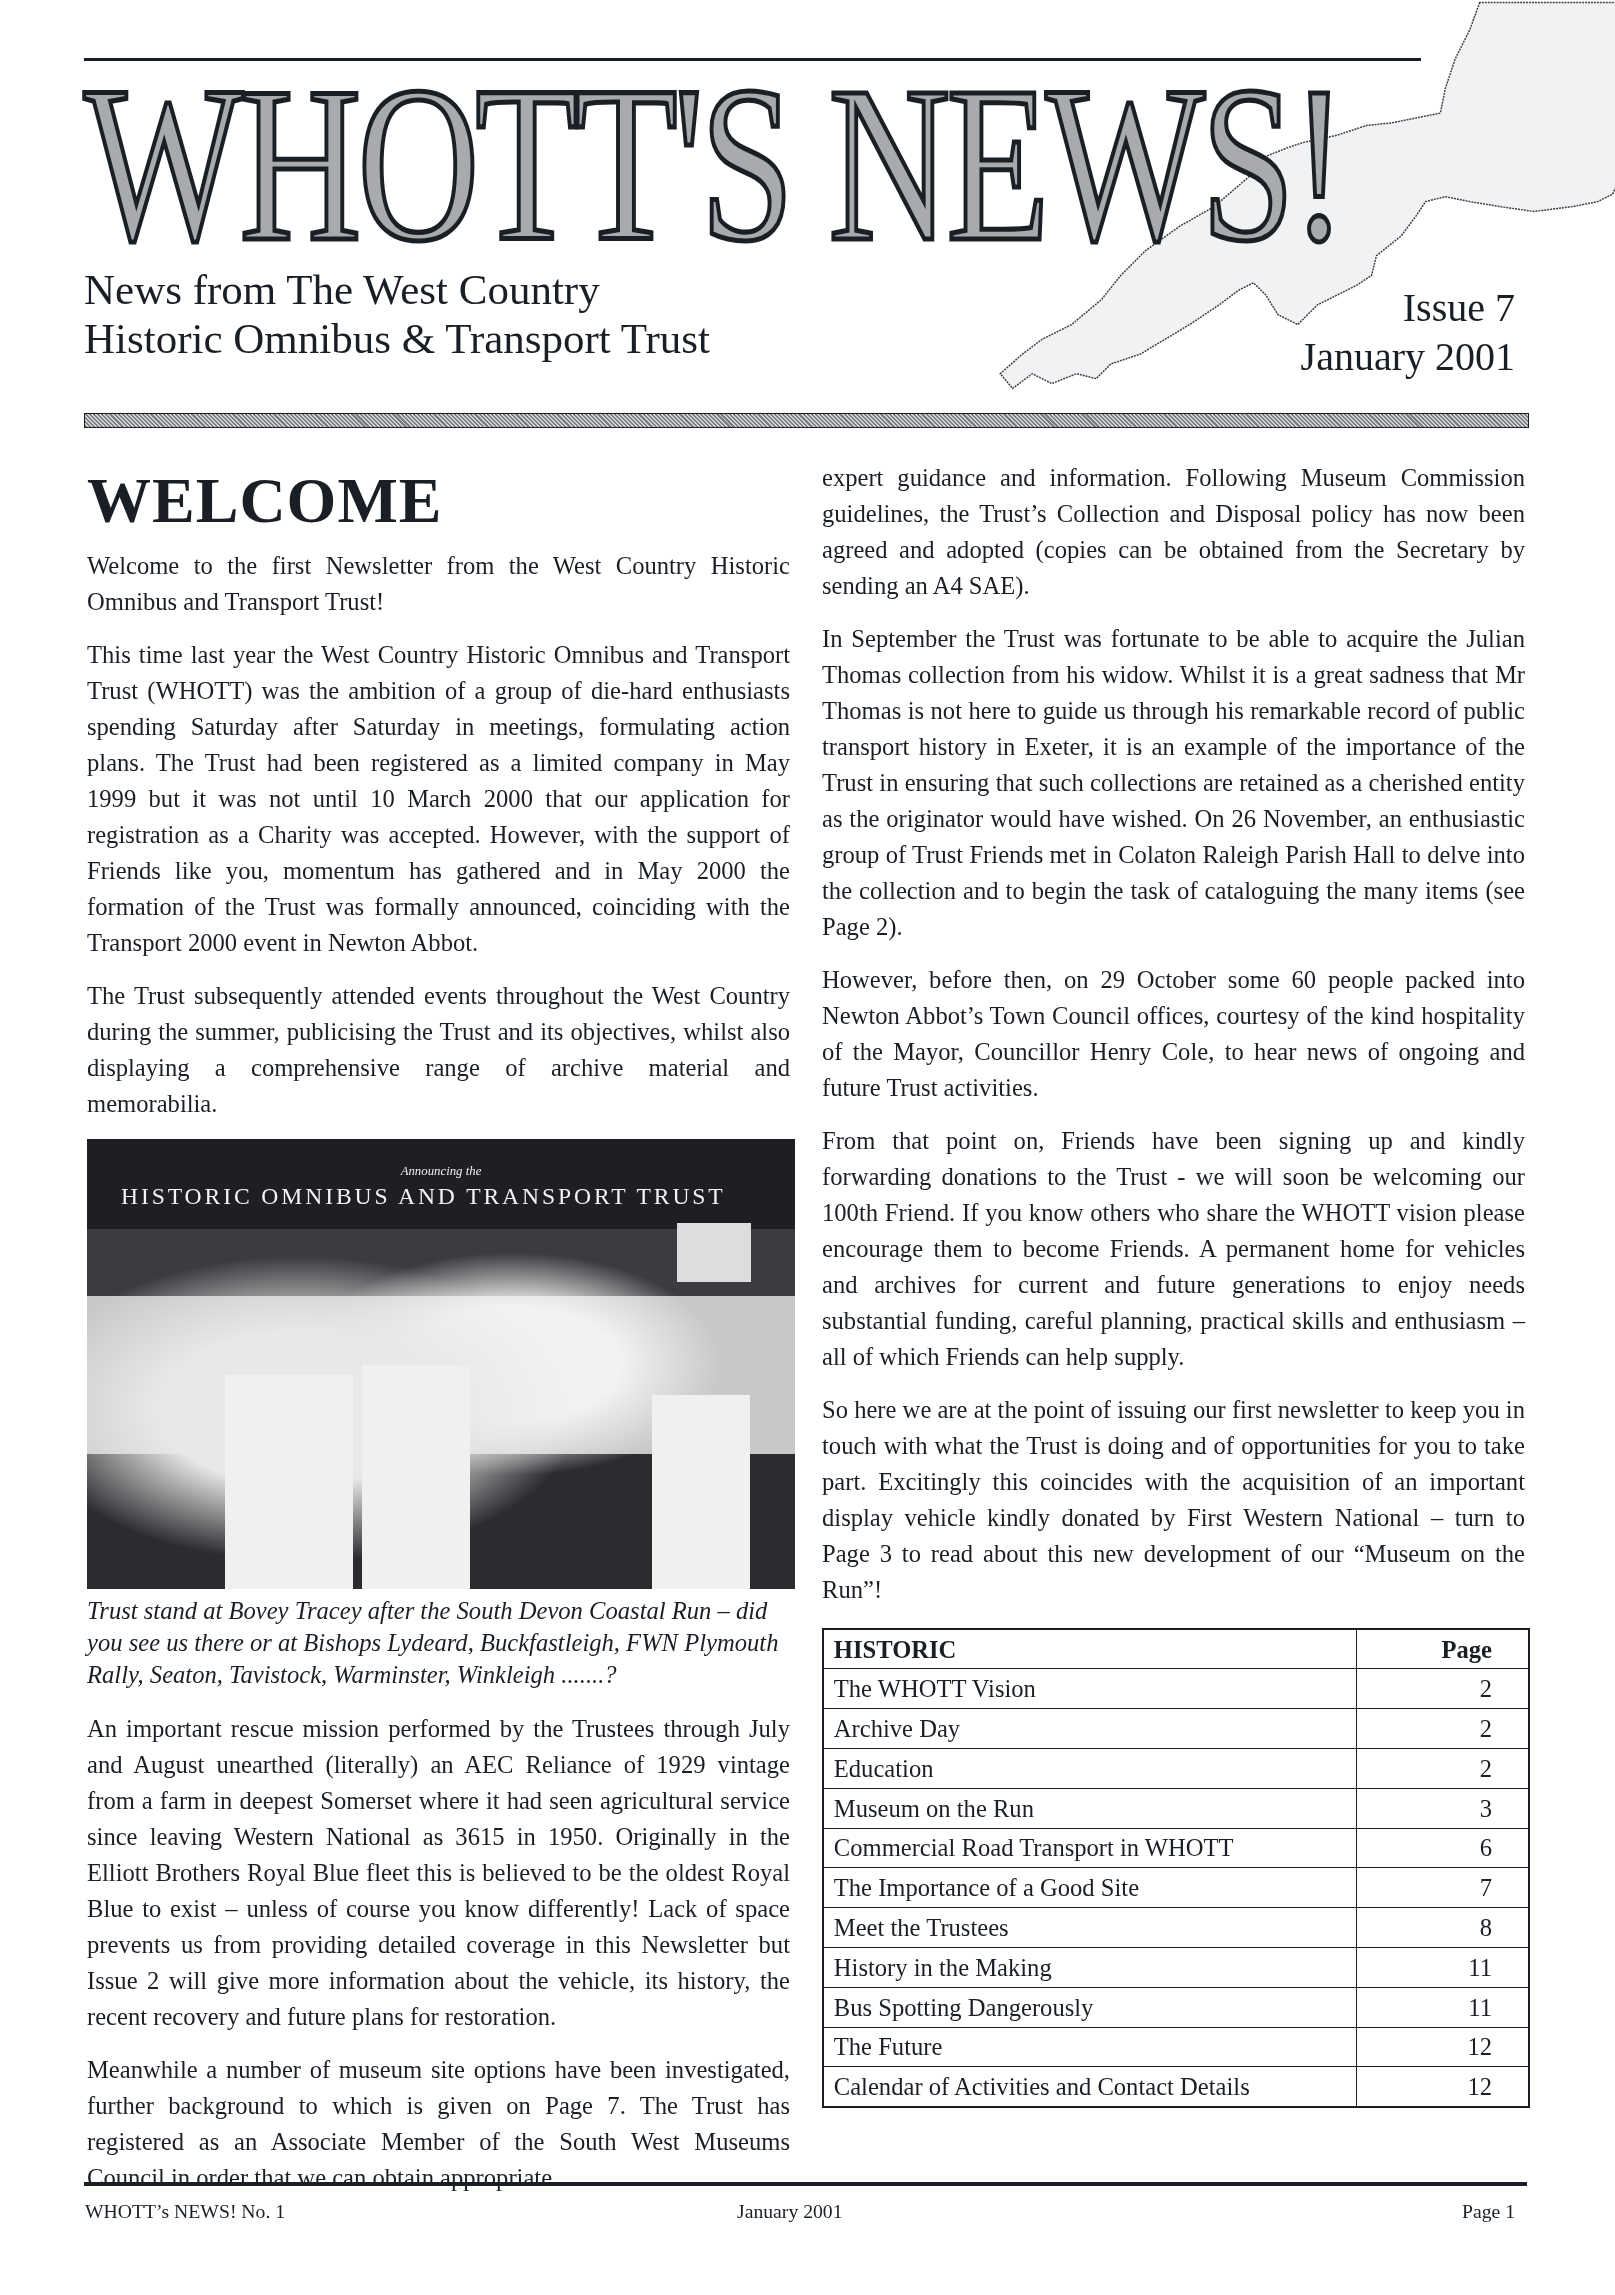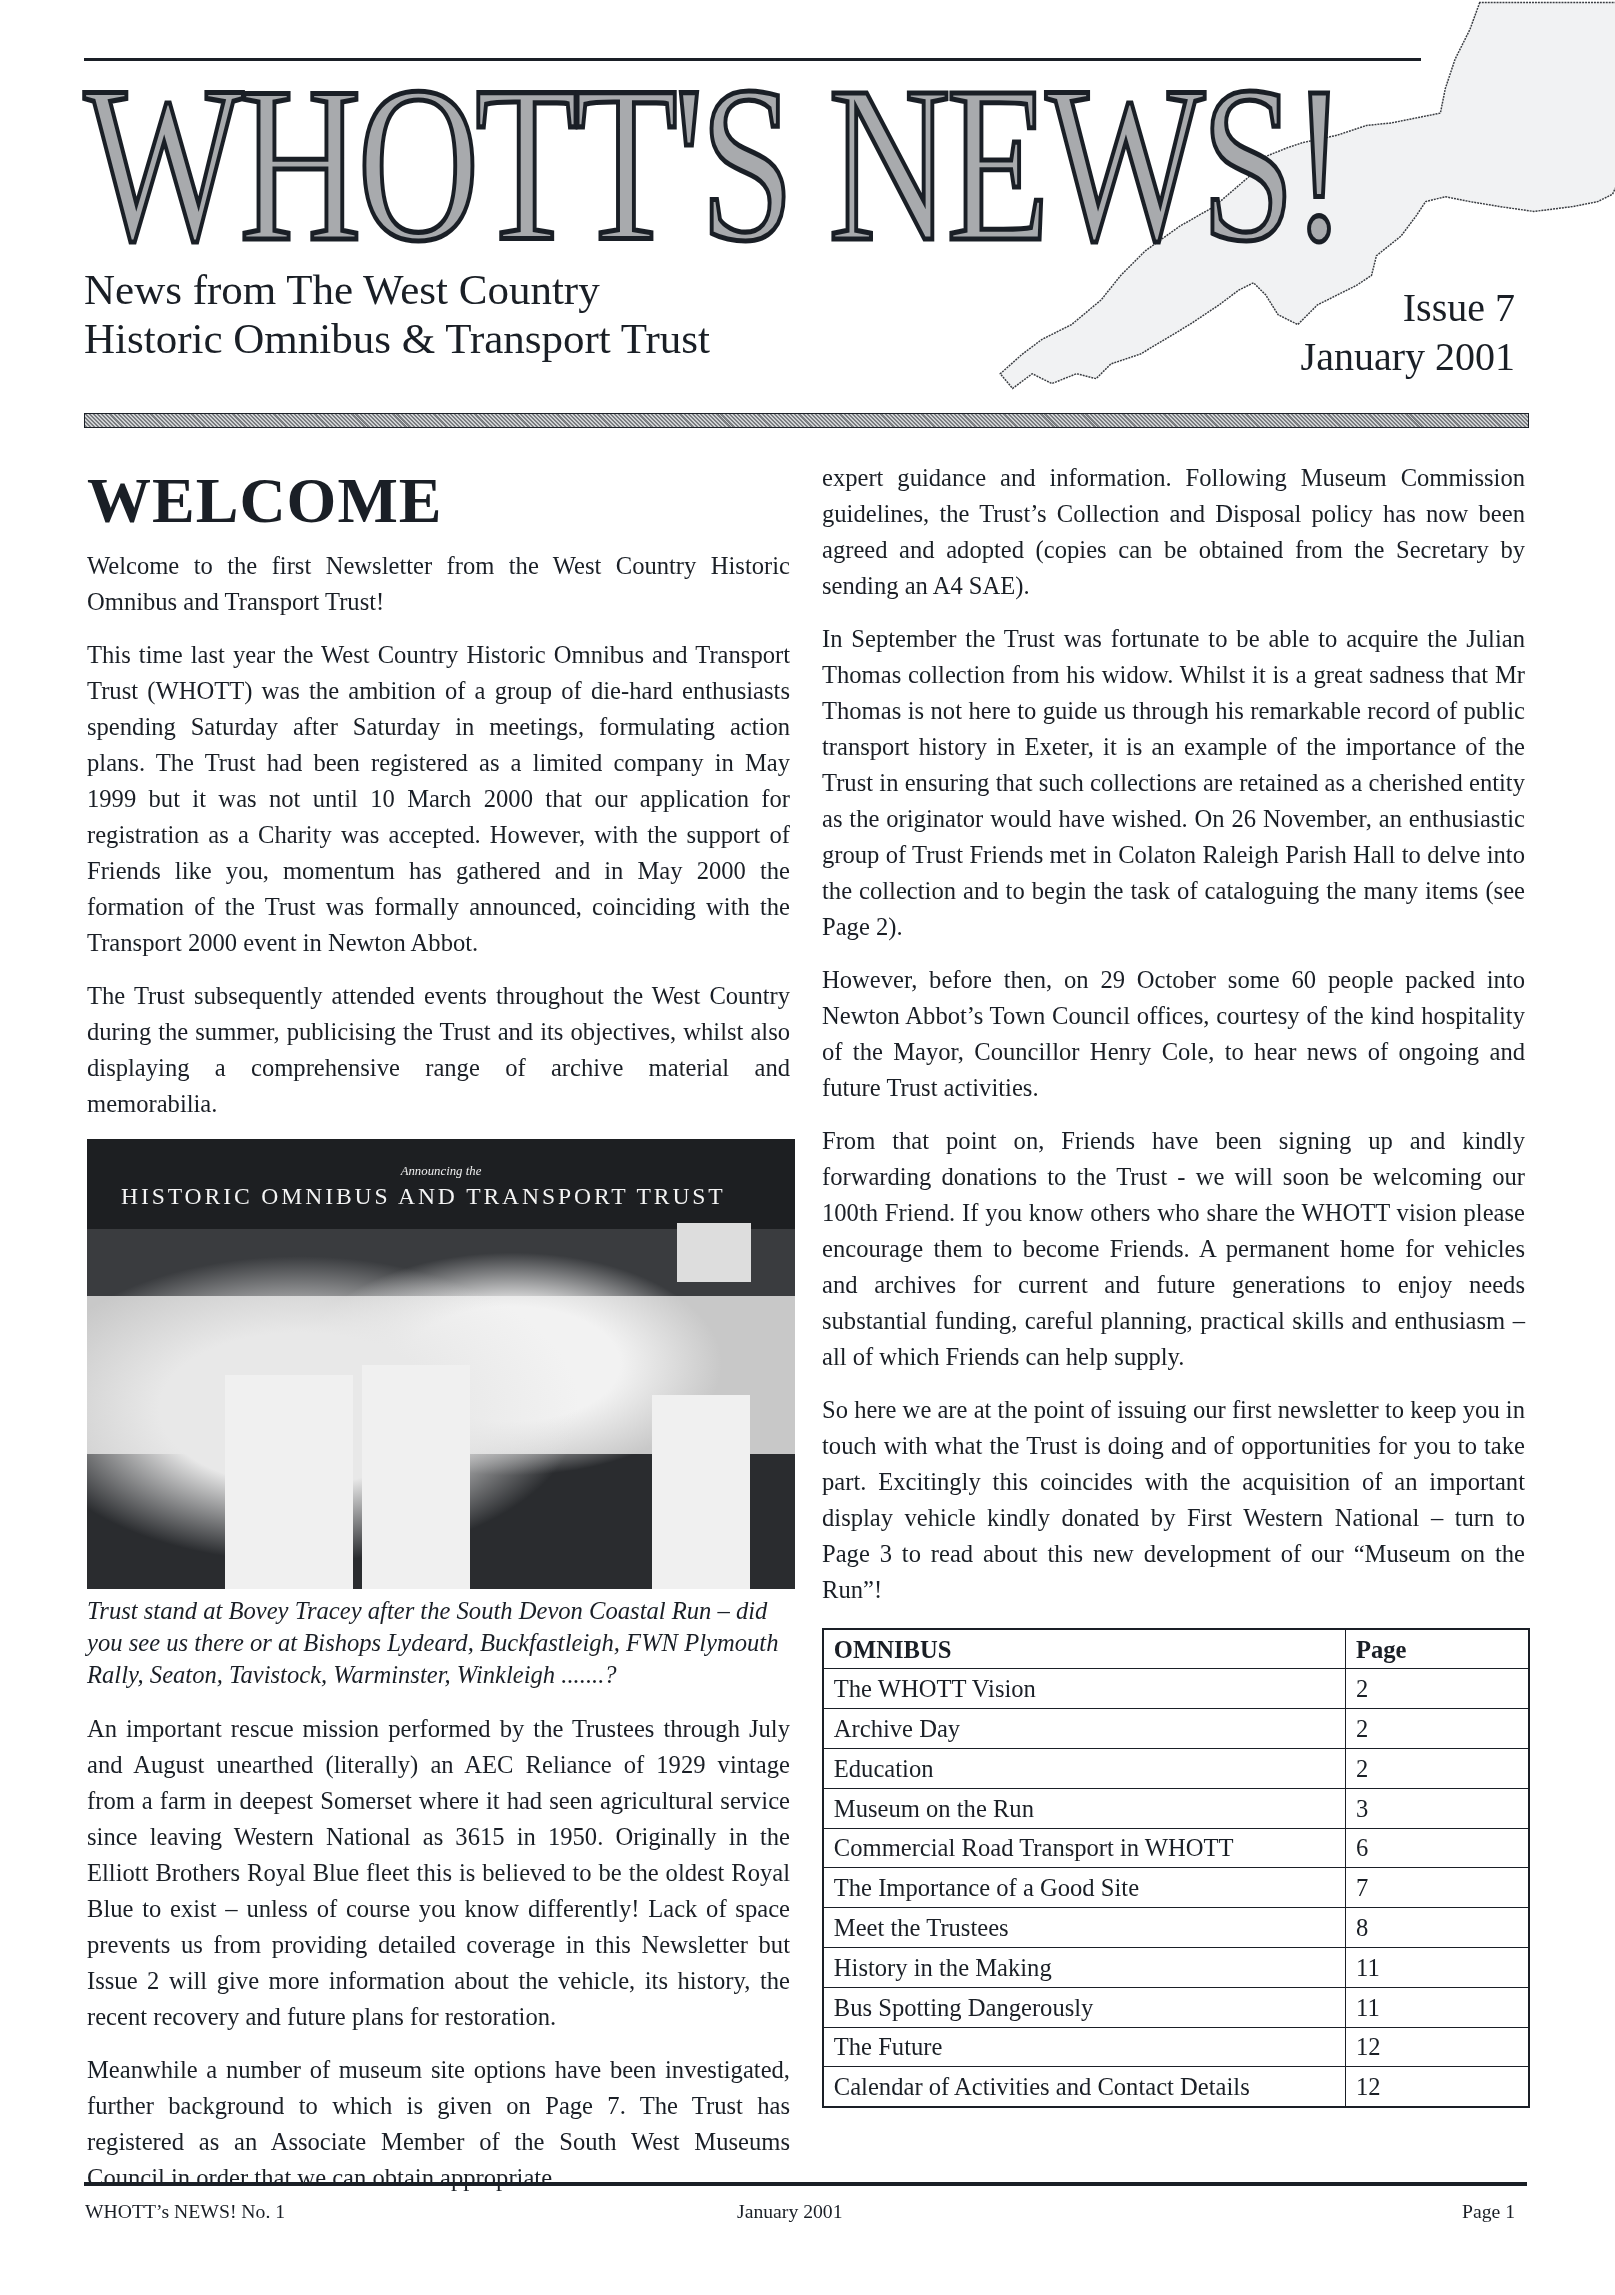--- a/index.html
+++ b/index.html
@@ -35,21 +35,21 @@
       radial-gradient(ellipse at 60% 50%, #f2f2f2 0 18%, transparent 35%),
       linear-gradient(180deg, #1d1f22 0 20%, #3a3c3f 20% 35%, #c8c8c8 35% 70%, #2a2c2f 70%);
     overflow: hidden;
   }
   .photo-announcing { position: absolute; top: 24.6px; left: 0; width: 100%; text-align: center; color: #eee; font-style: italic; font-size: 12.8px; }
   .photo-banner { position: absolute; top: 44px; left: 34px; color: #f4f4f4; font-size: 23.6px; letter-spacing: 2.9px; }
   .panel { position: absolute; background: #f0f0f0; }
   .caption { font-style: italic; font-size: 24.6px; line-height: 32px; margin: 5.9px 0 19.7px 0; font-family: "Liberation Serif", serif; }
   table.contents { border-collapse: collapse; width: 708px; margin-top: 19.7px; border: 2.9px solid #1a1f26; }
   table.contents td { border: 1px solid #1a1f26; font-size: 24.6px; line-height: 33px; padding: 2.9px 9.8px; }
-  table.contents td.pg { text-align: left; width: 125px; padding-right: 47px; }
+  table.contents td.pg { text-align: right; width: 125px; padding-right: 36px; }
   table.contents tr.head td { font-weight: bold; }
   .bottom-rule { position: absolute; left: 84px; top: 2182px; width: 1443px; height: 3.9px; background: #1a1f26; }
   .footer { position: absolute; top: 2200px; font-size: 19.7px; }
   .footer-left { left: 85px; }
   .footer-center { left: 737px; }
   .footer-right { right: 101px; }
 </style>
 </head>
 <body>
 
@@ -96,21 +96,21 @@
 <div class="col col-right">
   <p class="body">expert guidance and information.  Following Museum Commission guidelines, the Trust’s Collection and Disposal policy has now been agreed and adopted (copies can be obtained from the Secretary by sending an A4 SAE).</p>
   <p class="body">In September the Trust was fortunate to be able to acquire the Julian Thomas collection from his widow.  Whilst it is a great sadness that Mr Thomas is not here to guide us through his remarkable record of public transport history in Exeter, it is an example of the importance of the Trust in ensuring that such collections are retained as a cherished entity as the originator would have wished.  On 26 November, an enthusiastic group of Trust Friends met in Colaton Raleigh Parish Hall to delve into the collection and to begin the task of cataloguing the many items (see Page 2).</p>
   <p class="body">However, before then, on 29 October some 60 people packed into Newton Abbot’s Town Council offices, courtesy of the kind hospitality of the Mayor, Councillor Henry Cole, to hear news of ongoing and future Trust activities.</p>
   <p class="body">From that point on, Friends have been signing up and kindly forwarding donations to the Trust - we will soon be welcoming our 100th Friend.  If you know others who share the WHOTT vision please encourage them to become Friends.  A permanent home for vehicles and archives for current and future generations to enjoy needs substantial funding, careful planning, practical skills and enthusiasm – all of which Friends can help supply.</p>
   <p class="body">So here we are at the point of issuing our first newsletter to keep you in touch with what the Trust is doing and of opportunities for you to take part.  Excitingly this coincides with the acquisition of an important display vehicle kindly donated by First Western National – turn to Page 3 to read about this new development of our “Museum on the Run”!</p>
 
   <table class="contents">
     <tbody>
         <tr class="head">
-      <td>OMNIBUS</td>
+      <td>HISTORIC</td>
       <td class="pg">Page</td>
     </tr>
     <tr>
           <td>The WHOTT Vision</td>
           <td class="pg">2</td>
         </tr>
     <tr>
           <td>Archive Day</td>
           <td class="pg">2</td>
         </tr>

